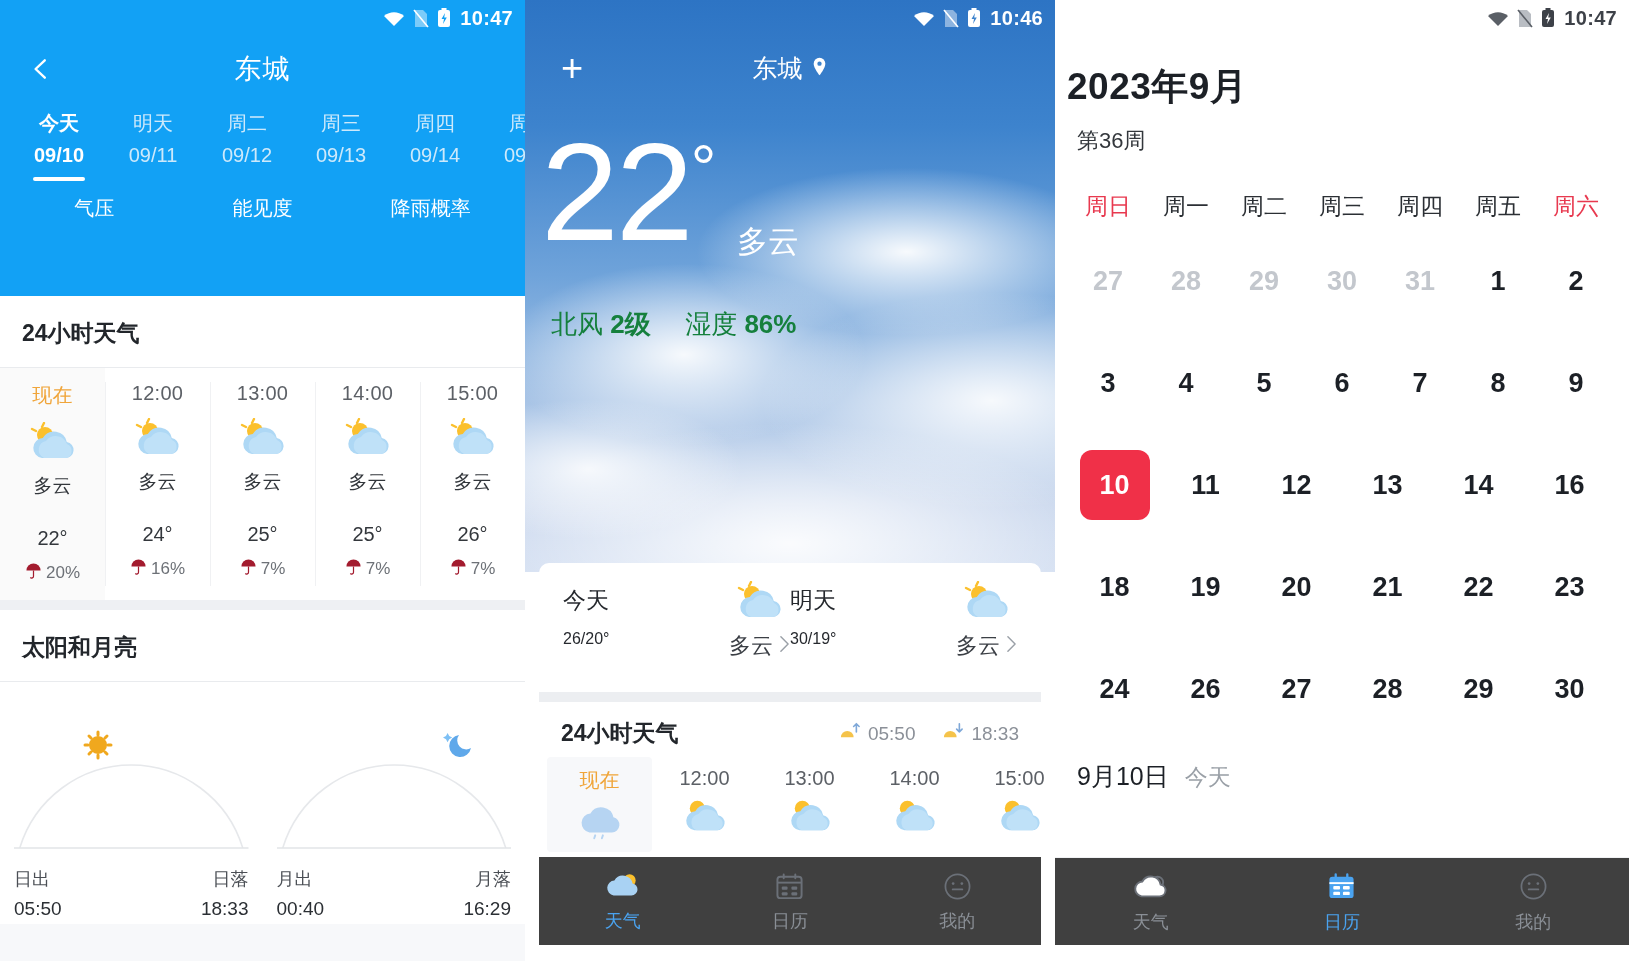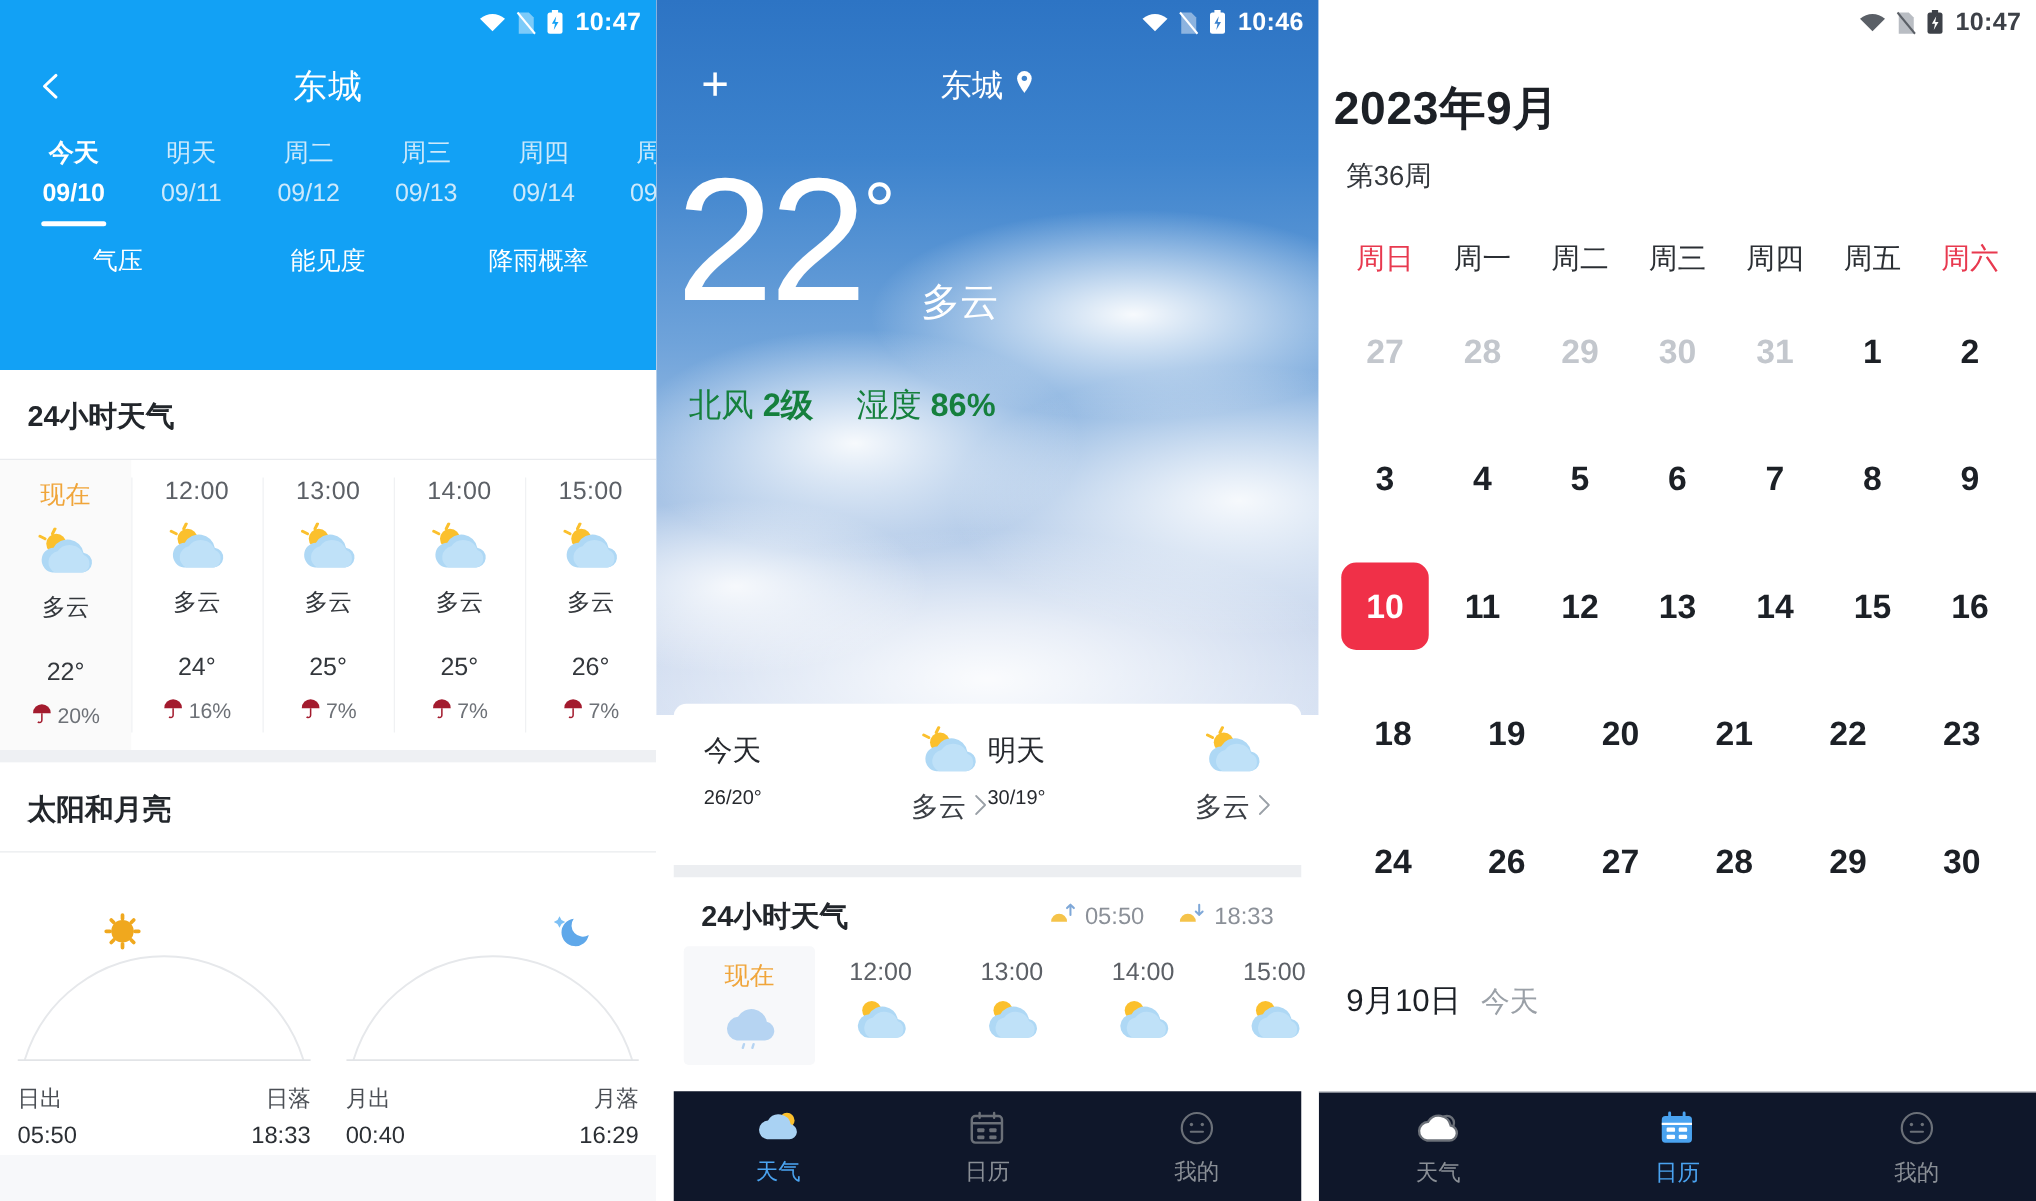--- a/index.html
+++ b/index.html
@@ -116,21 +116,21 @@
   .p2-hhead .rs { margin-left:auto; display:flex; gap:26px; align-items:center; }
   .p2-sun { font-size:19px; color:#8b9098; display:flex; align-items:center; gap:6px; }
   .p2-hourly { display:flex; padding-left:8px; }
   .p2-hcol { width:105px; flex:0 0 105px; text-align:center; padding:10px 0 6px; }
   .p2-hcol.now { background:#f7f8fa; border-radius:4px; }
   .p2-ht { font-size:20px; color:#5c6066; }
   .p2-hcol.now .p2-ht { color:#f0a53a; }
   .p2-hi { height:52px; display:flex; align-items:center; justify-content:center; }
 
   .tabbar {
-    position:absolute; left:0; right:0; bottom:0; height:88px; background:#0f172a;
+    position:absolute; left:0; right:0; bottom:16px; height:88px; background:#404040;
     display:flex; align-items:center; z-index:6; border-top:1px solid #f0f1f3;
   }
   .tabbar.p2tb { left:14px; right:14px; border-top:none; }
   .tab-item { flex:1; display:flex; flex-direction:column; align-items:center; gap:6px; cursor:pointer; }
   .tab-ic { height:34px; display:flex; align-items:center; justify-content:center; }
   .tab-lb { font-size:18px; color:#8a8f96; }
   .tab-item.active .tab-lb { color:#4aa3f0; }
 
   
   .panel3 { flex:1; height:961px; position:relative; background:#fff; overflow:hidden; }
@@ -143,21 +143,21 @@
   .cal-cell { flex:1; text-align:center; display:flex; align-items:center; justify-content:center; }
   .cal-head .cal-cell { height:48px; font-size:23px; color:#2b2f34; }
   .cal-head .cal-cell.wk { color:#e8394f; }
   .cal-body .cal-cell { height:102px; font-size:27px; font-weight:700; color:#1c2026; cursor:pointer; }
   .cal-body .cal-cell.muted { color:#c3c7cd; font-weight:700; }
   .daychip {
     width:70px; height:70px; border-radius:12px; display:flex; align-items:center; justify-content:center;
     background:#f03048; color:#fff;
   }
   .p3-foot { padding:20px 0 0 22px; display:flex; align-items:baseline; gap:16px; }
-  .p3-foot .d { font-size:25px; color:#1c2026;margin-top:24px; }
+  .p3-foot .d { font-size:25px; color:#1c2026; }
   .p3-foot .t { font-size:23px; color:#9aa0a7; }
 </style>
 </head>
 <body>
 
 <div class="panel1">
 
   <div class="p1-header">
 
     <div class="statusbar">
@@ -693,21 +693,20 @@
     </div>
 
     <div class="cal-row cal-body">
       <div class="cal-cell">
         <span class="daychip">10</span>
       </div>
       <div class="cal-cell">11</div>
       <div class="cal-cell">12</div>
       <div class="cal-cell">13</div>
       <div class="cal-cell">14</div>
-      <div class="cal-cell">15</div>
       <div class="cal-cell">16</div>
     </div>
 
     <div class="cal-row cal-body">
       <div class="cal-cell">18</div>
       <div class="cal-cell">19</div>
       <div class="cal-cell">20</div>
       <div class="cal-cell">21</div>
       <div class="cal-cell">22</div>
       <div class="cal-cell">23</div>

